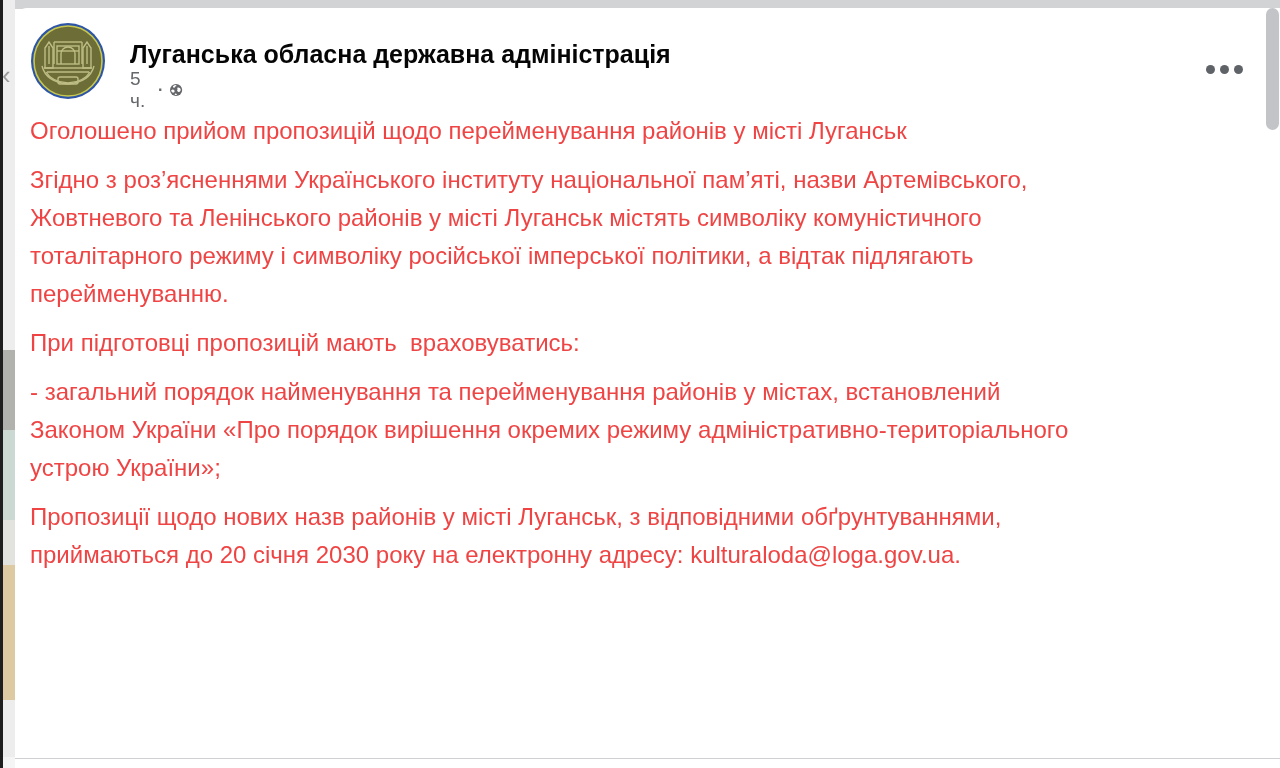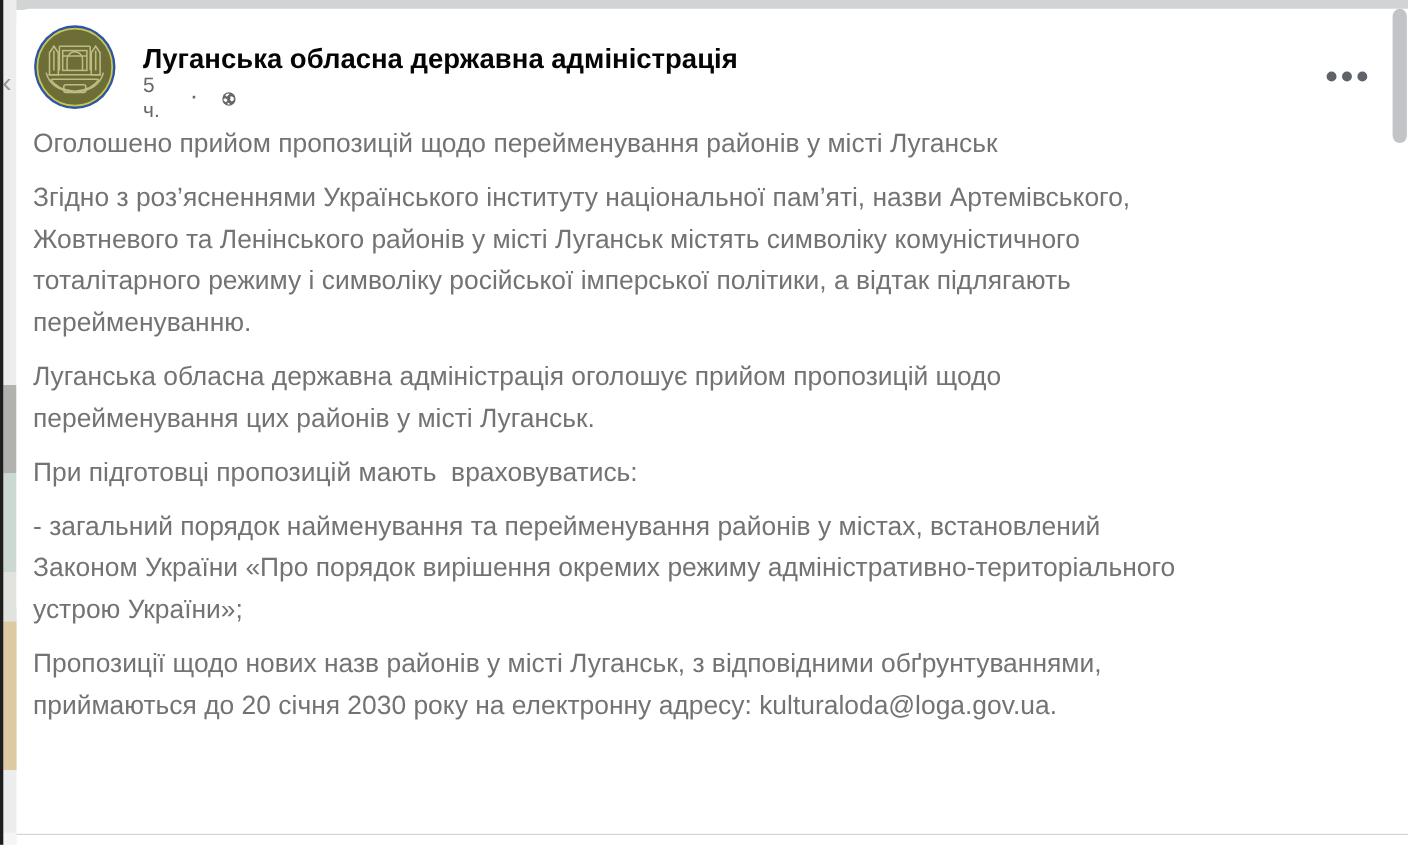--- a/index.html
+++ b/index.html
@@ -29,36 +29,36 @@
   .avatar{
     position:absolute;left:0;top:0;width:76px;height:78px;border-radius:50%;
     cursor:pointer;
   }
   .author{
     position:absolute;left:100px;top:18px;
     font-size:25px;font-weight:bold;color:#050505;white-space:nowrap;cursor:pointer;
   }
   .meta{
     position:absolute;left:100px;top:56px;height:24px;
-    display:flex;align-items:center;gap:23px;
+    display:flex;align-items:center;gap:7px;
     font-size:19px;color:#65676b;cursor:pointer;
   }
   .meta .dot-sep{font-weight:bold;font-size:16px;}
   .globe{width:18px;height:18px;display:block;}
 
   .more-btn{
     position:absolute;right:28px;top:44px;width:56px;height:34px;
     display:flex;align-items:center;justify-content:center;gap:5px;cursor:pointer;
     border-radius:6px;
   }
   .more-btn i{width:9px;height:9px;border-radius:50%;background:#5f6368;display:block;}
 
   .body-text{
     position:absolute;left:15px;top:104px;width:1240px;
-    font-size:24px;line-height:38px;color:#737373;
+    font-size:24px;line-height:38px;color:#ef4444;
   }
   .body-text p{
     margin:0 0 11px 0;white-space:pre-wrap;
   }
 
   .divider{position:absolute;left:0;top:750px;width:1265px;height:1px;background:#ced0d4;}
 
   .scrollbar{
     position:absolute;left:1266px;top:8px;width:13px;height:122px;
     background:#c2c4c8;border-radius:7px;cursor:pointer;
@@ -128,22 +128,20 @@
     <i></i>
     <i></i>
   </div>
 
   <div class="body-text">
     <p>Оголошено прийом пропозицій щодо перейменування районів у місті Луганськ</p>
     <p>Згідно з роз’ясненнями Українського інституту національної пам’яті, назви Артемівського,
 Жовтневого та Ленінського районів у місті Луганськ містять символіку комуністичного
 тоталітарного режиму і символіку російської імперської політики, а відтак підлягають
 перейменуванню.</p>
-    <p>Луганська обласна державна адміністрація оголошує прийом пропозицій щодо
-перейменування цих районів у місті Луганськ.</p>
     <p>При підготовці пропозицій мають  враховуватись:</p>
     <p>- загальний порядок найменування та перейменування районів у містах, встановлений
 Законом України «Про порядок вирішення окремих режиму адміністративно-територіального
 устрою України»;</p>
     <p>Пропозиції щодо нових назв районів у місті Луганськ, з відповідними обґрунтуваннями,
 приймаються до 20 січня 2030 року на електронну адресу: kulturaloda@loga.gov.ua.</p>
   </div>
 
   <div class="divider"></div>
 </div>

